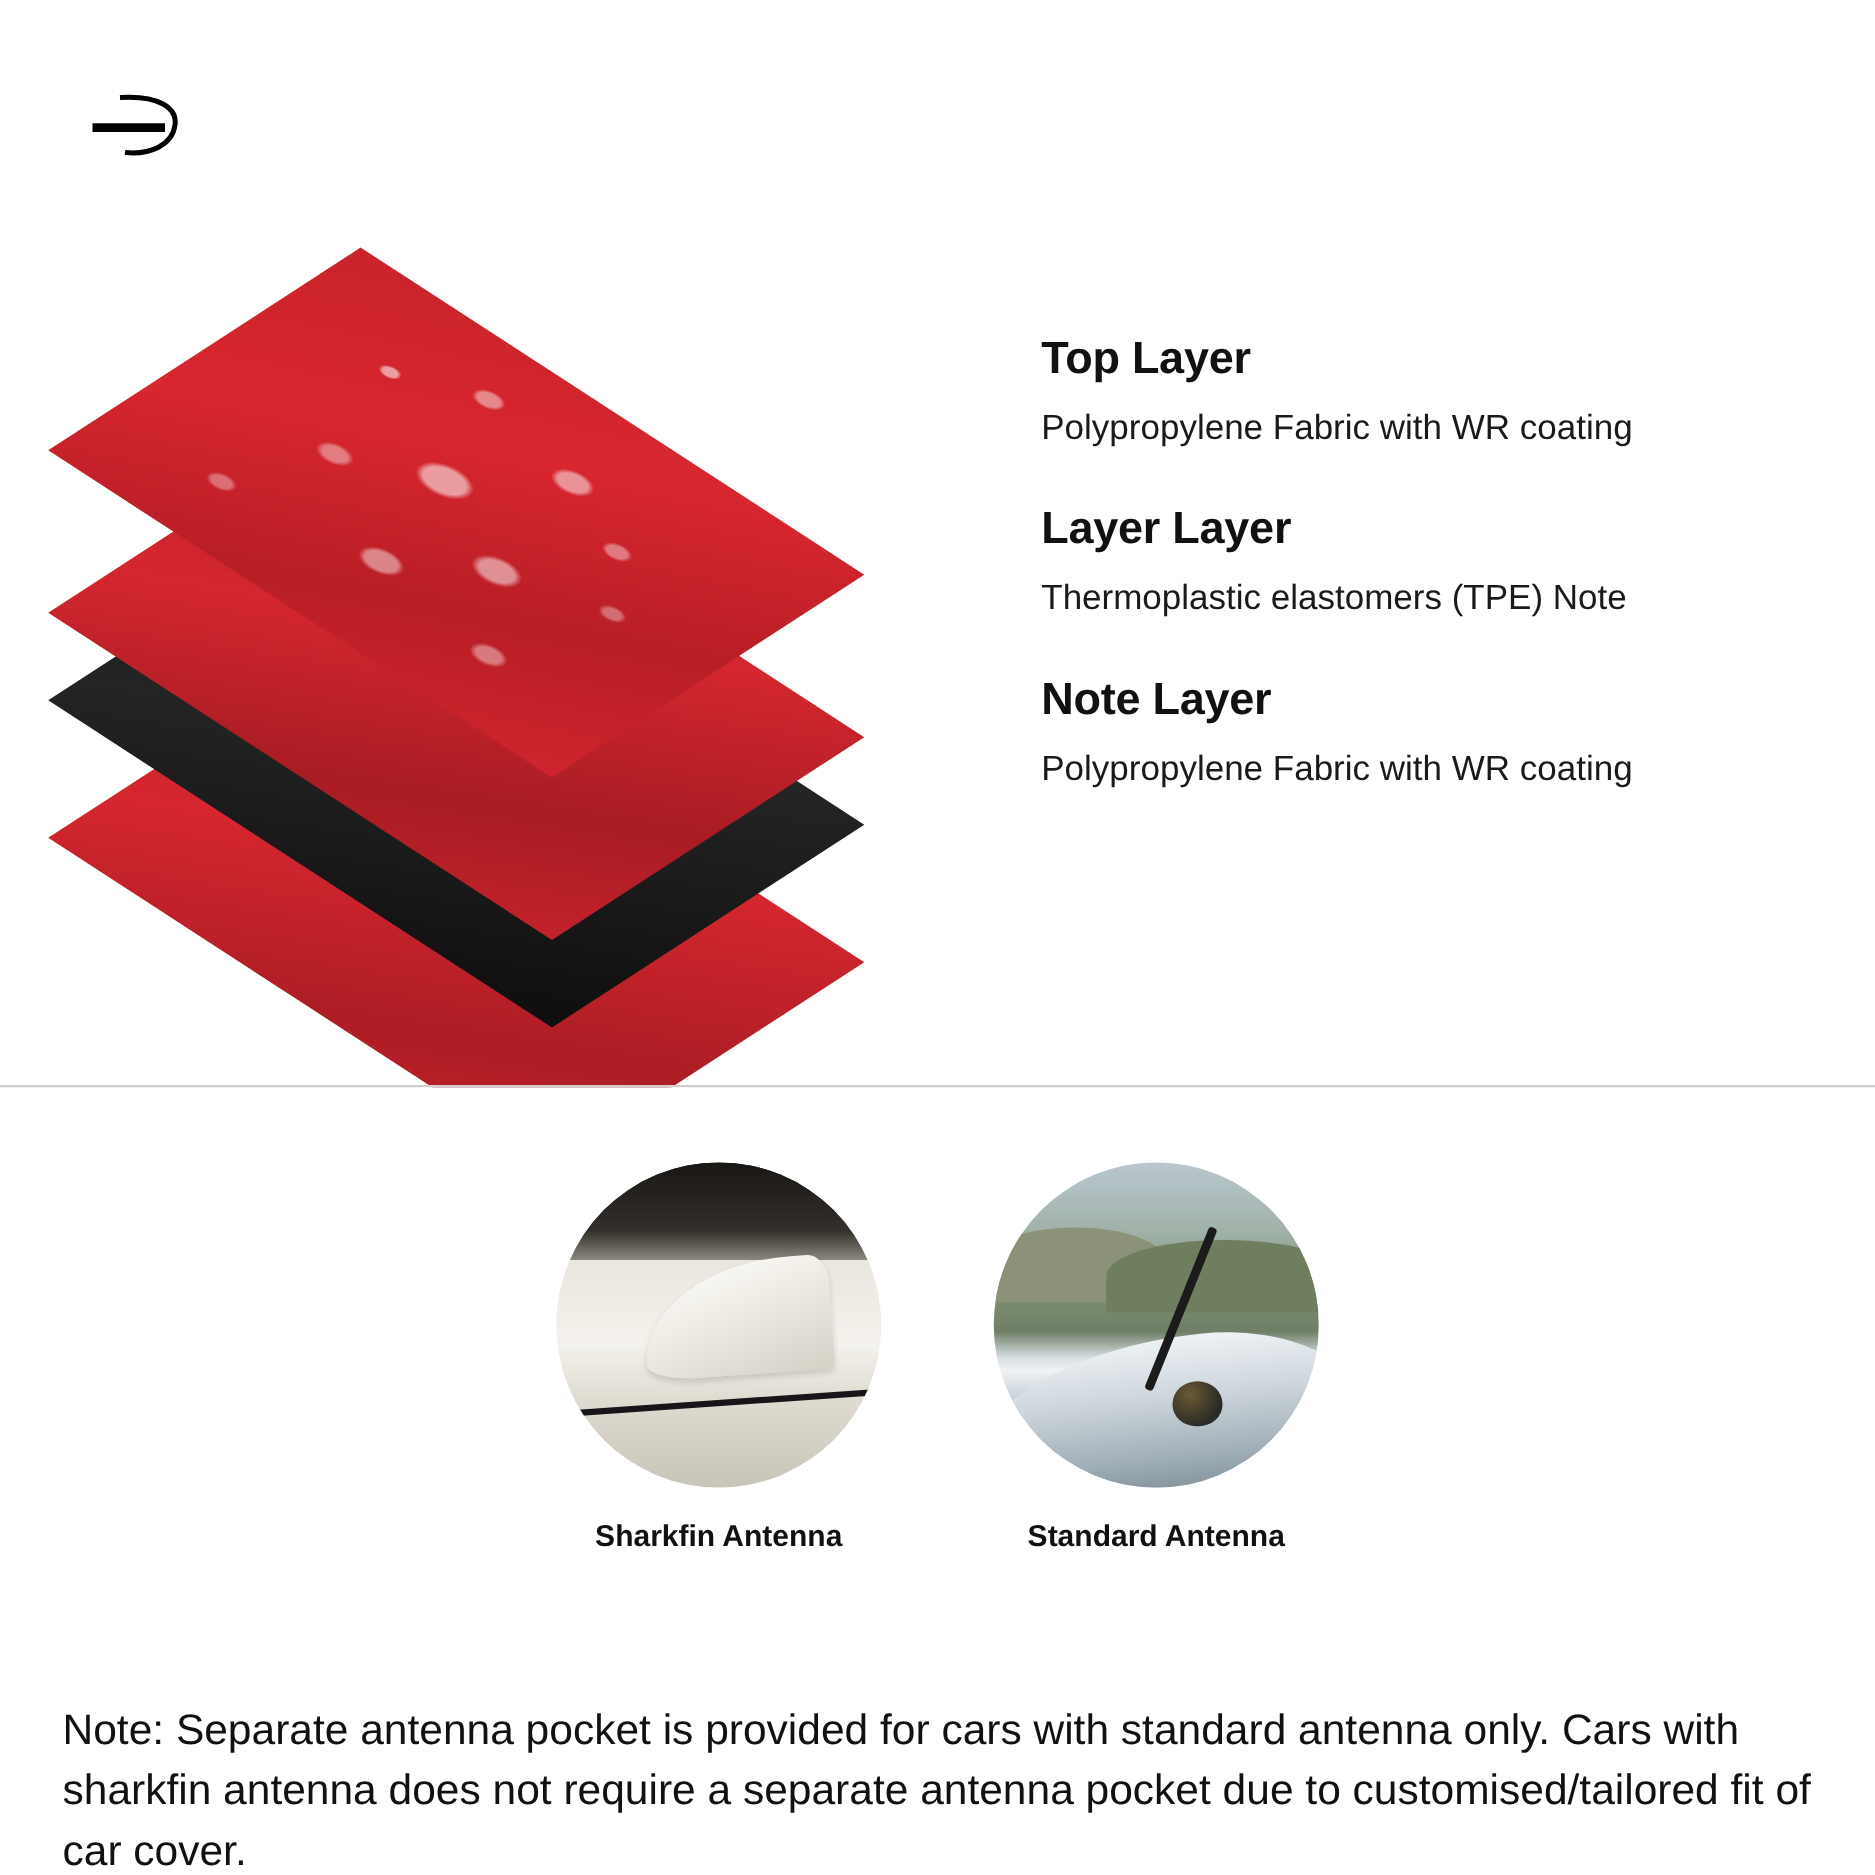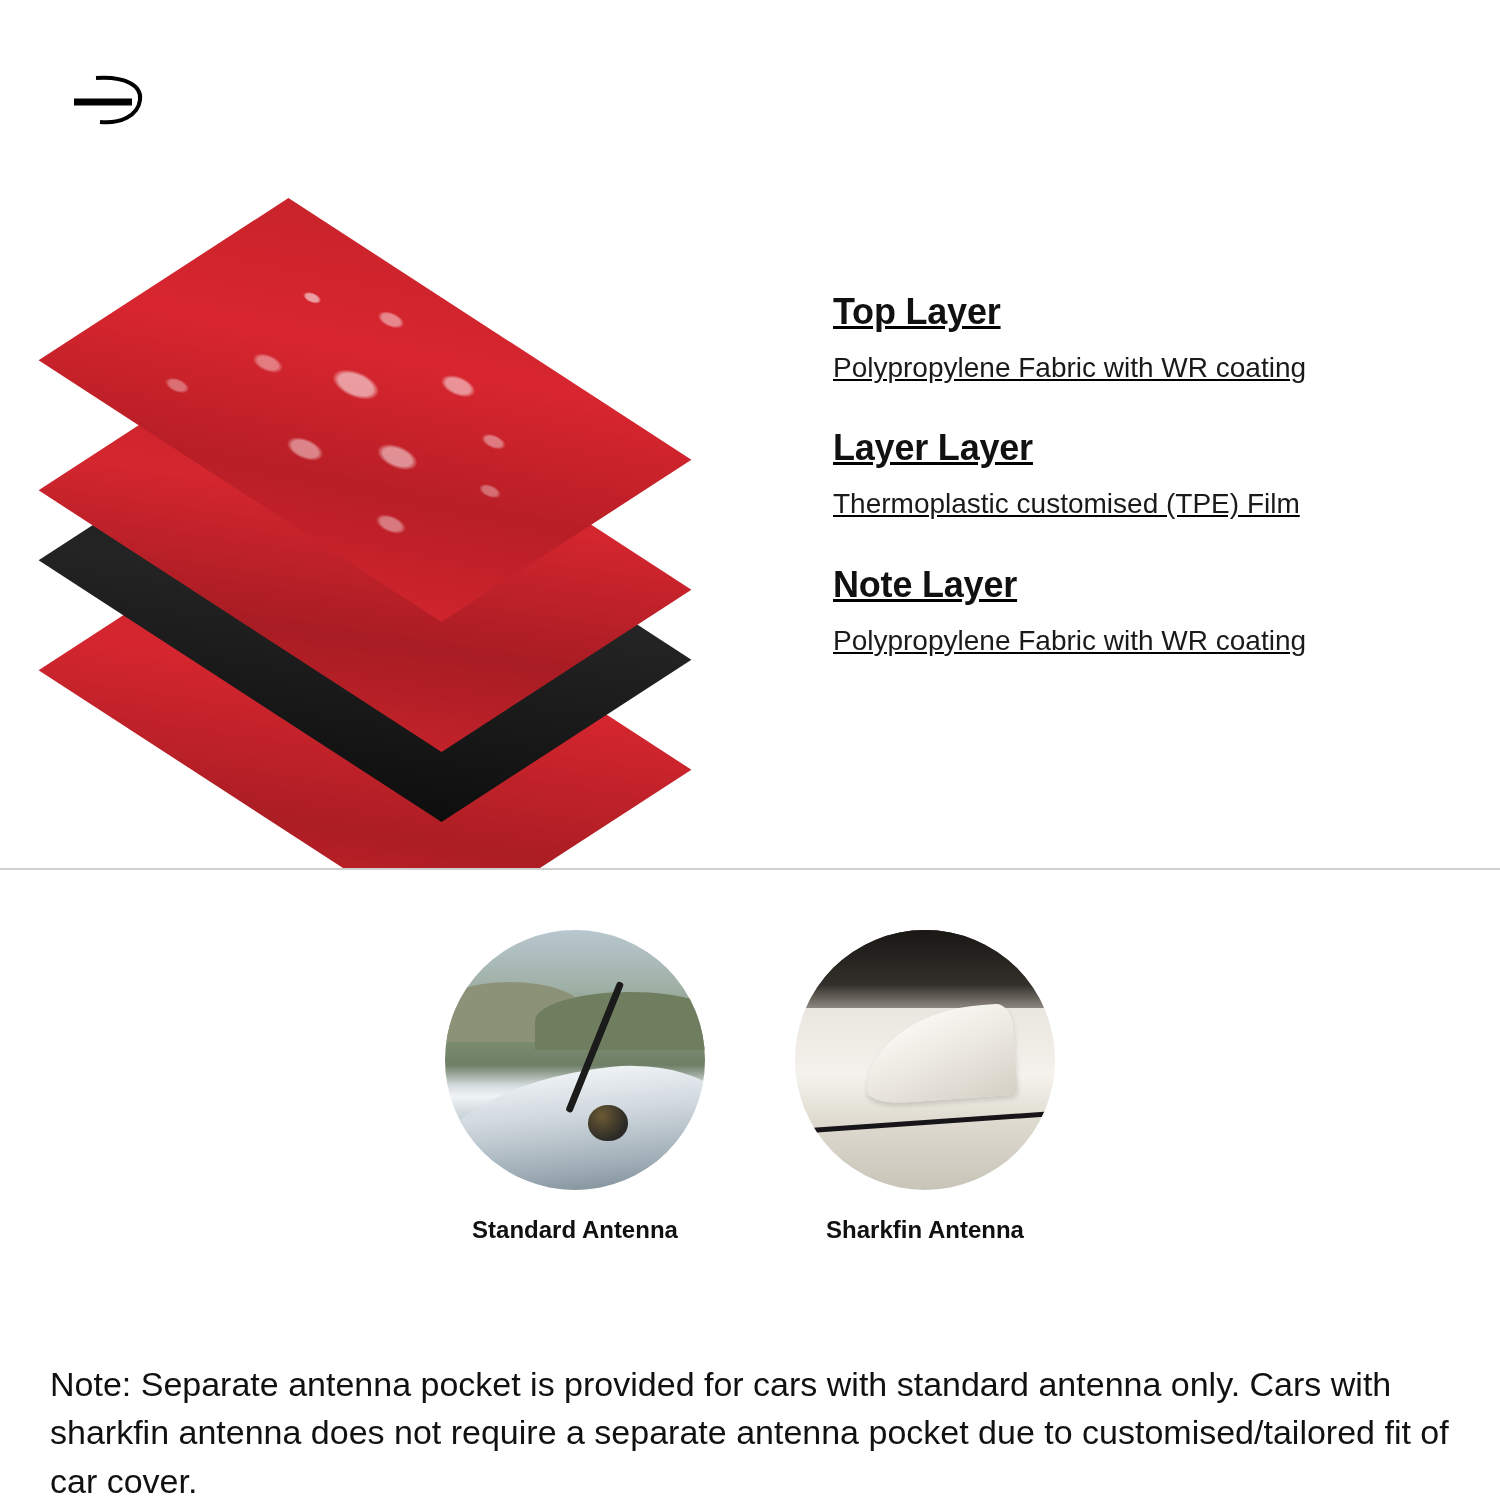--- a/index.html
+++ b/index.html
@@ -76,23 +76,22 @@
   }
   .sheet.base-red {
     top: 290px;
     background: linear-gradient(135deg, #c0222a 0%, #d5262f 40%, #ac1d24 78%, #c52229 100%);
   }
 
   
   .layer-text {
     position: absolute;
     left: 833px;
-    top: 290px;
+    top: 264px;
     width: 620px;
-    text-decoration: underline;
   }
   .layer-entry { margin-bottom: 40px; }
   .layer-title {
     font-size: 36px;
     font-weight: bold;
     letter-spacing: -0.2px;
     line-height: 1.22;
     color: #111111;
   }
   .layer-desc {
@@ -252,51 +251,51 @@
     <div class="sheet top"></div>
   </div>
 
   <div class="layer-text">
     <div class="layer-entry">
       <div class="layer-title">Top Layer</div>
       <div class="layer-desc">Polypropylene Fabric with WR coating</div>
     </div>
     <div class="layer-entry">
       <div class="layer-title">Layer Layer</div>
-      <div class="layer-desc">Thermoplastic customised (TPE) Film</div>
+      <div class="layer-desc">Thermoplastic elastomers (TPE) Note</div>
     </div>
     <div class="layer-entry">
       <div class="layer-title">Note Layer</div>
       <div class="layer-desc">Polypropylene Fabric with WR coating</div>
     </div>
   </div>
 </div>
 
 <div class="divider"></div>
 
 <div class="bottom-section">
 
   <div class="antenna-row">
+
+    <div class="antenna-card">
+      <div class="circle-photo photo-sharkfin">
+        <div class="roof-dark"></div>
+        <div class="fin"></div>
+        <div class="trim-line"></div>
+      </div>
+      <div class="antenna-caption">Sharkfin Antenna</div>
+    </div>
 
     <div class="antenna-card">
       <div class="circle-photo photo-standard">
         <div class="hill h1"></div>
         <div class="hill h2"></div>
         <div class="roof"></div>
         <div class="mast"></div>
         <div class="mast-base"></div>
       </div>
       <div class="antenna-caption">Standard Antenna</div>
     </div>
 
-    <div class="antenna-card">
-      <div class="circle-photo photo-sharkfin">
-        <div class="roof-dark"></div>
-        <div class="fin"></div>
-        <div class="trim-line"></div>
-      </div>
-      <div class="antenna-caption">Sharkfin Antenna</div>
-    </div>
-
   </div>
 
   <div class="note">Note: Separate antenna pocket is provided for cars with standard antenna only. Cars with sharkfin antenna does not require a separate antenna pocket due to customised/tailored fit of car cover.</div>
 </div>
 
 </body></html>

